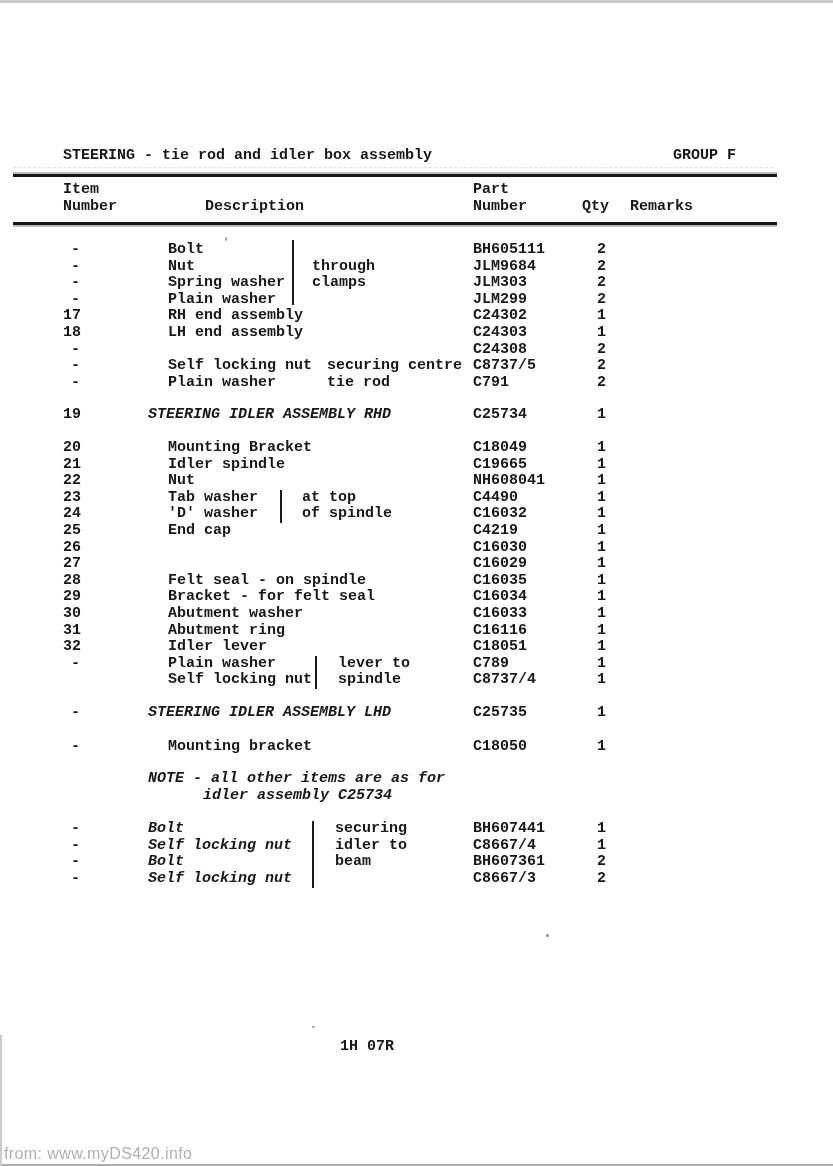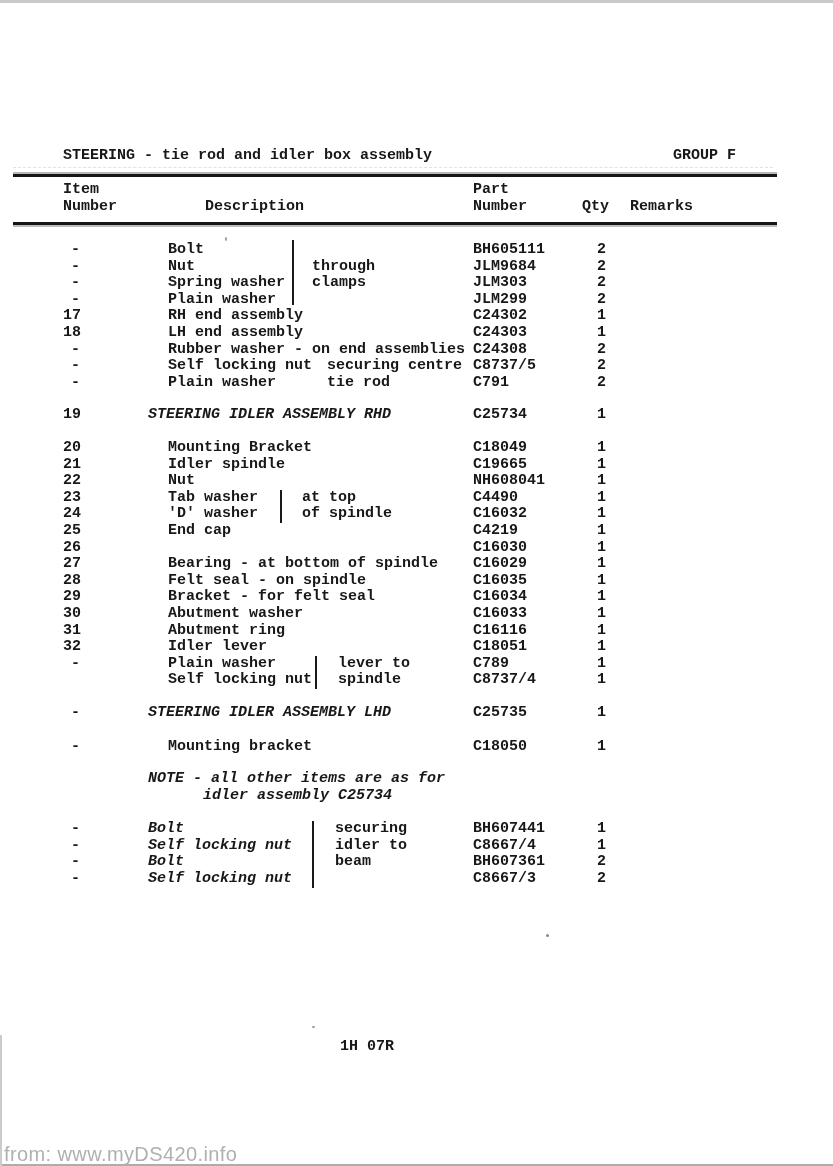--- a/index.html
+++ b/index.html
@@ -64,21 +64,21 @@
   .vbar-clamps{left:292px;top:240px;height:65px;}
   .vbar-spindle-top{left:280px;top:490px;height:33px;}
   .vbar-lever{left:315px;top:656px;height:33px;}
   .vbar-beam{left:312px;top:821px;height:67px;}
 
   .page-code{left:340px;top:1038px;height:17px;line-height:17px;}
 
   .watermark{
     left:4px;top:1144px;height:20px;line-height:20px;
     font-family:"Liberation Sans","DejaVu Sans",sans-serif;
-    font-weight:400;font-size:20px;color:#b0b0b0;letter-spacing:0.4px;
+    font-weight:400;font-size:16px;color:#b0b0b0;letter-spacing:0.4px;
   }
 
   .speck{position:absolute;background:#888;border-radius:50%;}
   .speck-1{left:546px;top:934px;width:3px;height:3px;}
   .speck-2{left:312px;top:1026px;width:3px;height:2px;background:#999;}
   .speck-3{left:225px;top:237px;width:2px;height:4px;background:#9a9a9a;}
 </style>
 </head>
 <body>
 
@@ -139,21 +139,20 @@
           <span class="cell qty">1</span>
         </div>
         <div class="row">
           <span class="cell item">18</span>
           <span class="cell desc">LH end assembly</span>
           <span class="cell part">C24303</span>
           <span class="cell qty">1</span>
         </div>
         <div class="row">
           <span class="cell item">-</span>
-          <span class="cell desc">Rubber washer - on end assemblies</span>
           <span class="cell part">C24308</span>
           <span class="cell qty">2</span>
         </div>
         <div class="row">
           <span class="cell item">-</span>
           <span class="cell desc">Self locking nut</span>
           <span class="cell note">securing centre</span>
           <span class="cell part">C8737/5</span>
           <span class="cell qty">2</span>
         </div>
@@ -212,21 +211,20 @@
           <span class="cell part">C4219</span>
           <span class="cell qty">1</span>
         </div>
         <div class="row">
           <span class="cell item">26</span>
           <span class="cell part">C16030</span>
           <span class="cell qty">1</span>
         </div>
         <div class="row">
           <span class="cell item">27</span>
-          <span class="cell desc">Bearing - at bottom of spindle</span>
           <span class="cell part">C16029</span>
           <span class="cell qty">1</span>
         </div>
         <div class="row">
           <span class="cell item">28</span>
           <span class="cell desc">Felt seal - on spindle</span>
           <span class="cell part">C16035</span>
           <span class="cell qty">1</span>
         </div>
         <div class="row">

